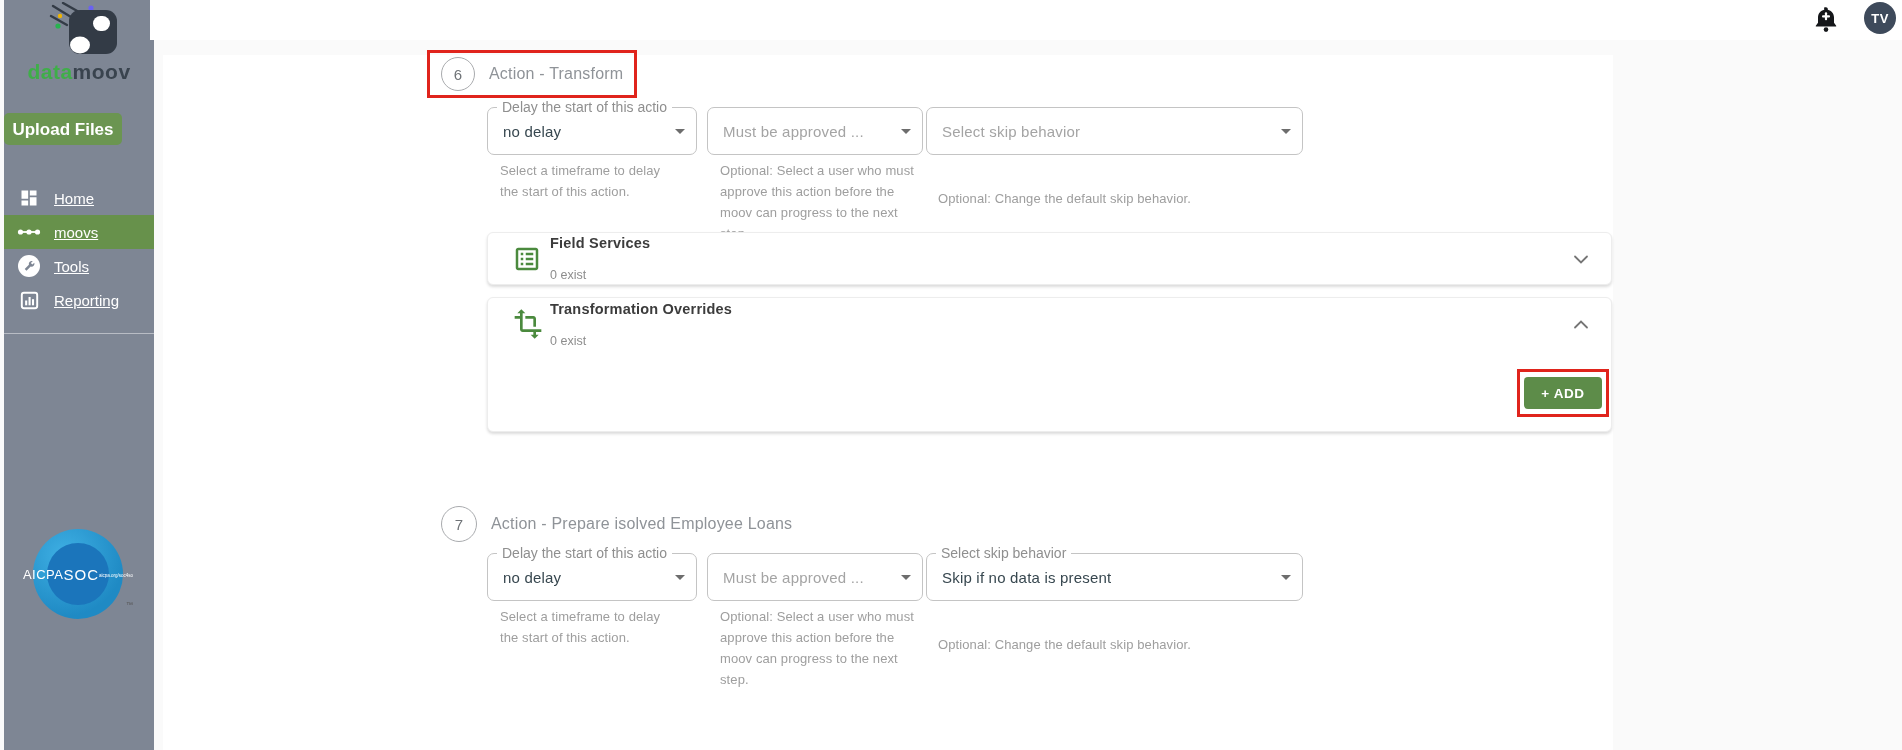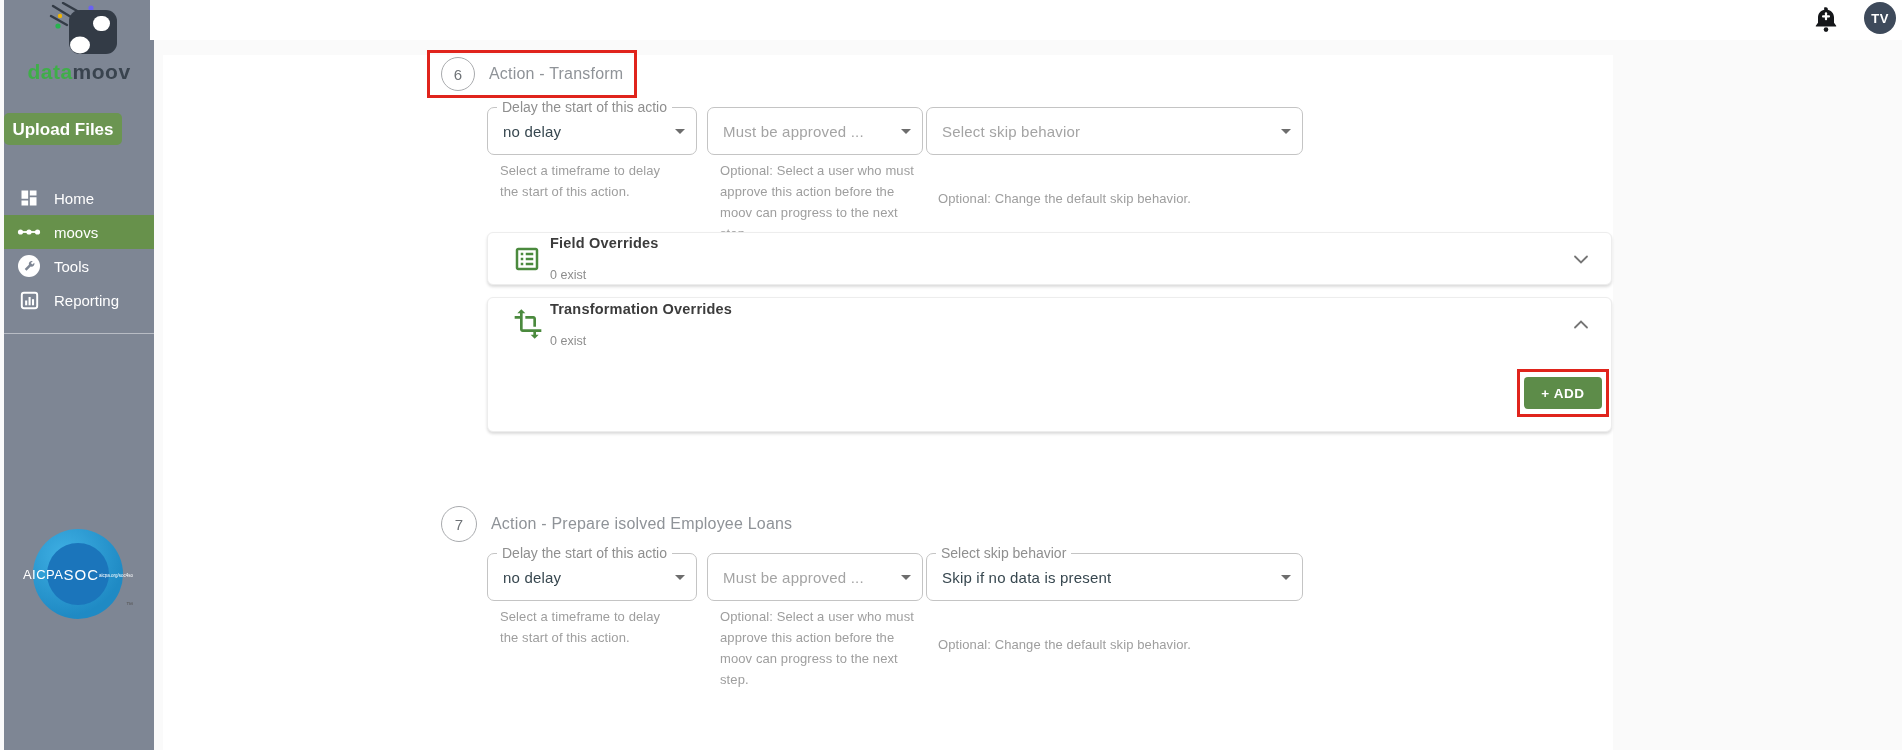--- a/index.html
+++ b/index.html
@@ -10,21 +10,21 @@
   .sidebar{position:absolute;left:4px;top:0;width:150px;height:750px;background:#7e8694;}
   .logo{position:absolute;top:2px;left:0;width:150px;text-align:center;}
   .wordmark{position:absolute;top:60px;left:0;width:150px;text-align:center;
             font-size:21px;font-weight:800;letter-spacing:.5px;}
   .brand-green{color:#3fae49;} .brand-dark{color:#39434e;}
   .upload-btn{position:absolute;top:113px;left:0;width:118px;height:32px;background:#6b9551;
               color:#fff;font-weight:700;font-size:17px;border:none;border-radius:5px;
               line-height:32px;text-align:center;cursor:pointer;}
   .nav{position:absolute;top:181px;left:0;width:150px;}
   .nav-item{display:flex;align-items:center;height:34px;padding-left:13px;gap:13px;
-            color:#fff;font-size:15px;cursor:pointer;}
+            color:#fff;font-size:15px;cursor:pointer;text-decoration:underline;}
   .nav-item.active{background:#67914b;}
   .nav-icon{width:24px;display:flex;justify-content:center;align-items:center;flex:none;}
   .side-divider{position:absolute;top:333px;left:0;width:150px;height:1px;background:rgba(255,255,255,.45);}
   .side-links{position:absolute;top:347px;left:0;width:150px;}
   .side-link{display:flex;align-items:center;height:35px;padding-left:3px;color:#fff;
              font-size:15px;cursor:pointer;white-space:nowrap;}
   .badge-5{display:inline-flex;align-items:center;justify-content:center;min-width:17px;height:17px;
            border-radius:50%;background:#f4515a;color:#fff;font-size:11px;font-weight:700;margin-left:9px;}
   .soc{position:absolute;left:29px;top:529px;width:90px;height:90px;border-radius:50%;
        background:radial-gradient(circle at 35% 30%, #3fb0e4, #1f8ac4 70%);
@@ -200,21 +200,21 @@
   <div class="helper nowrap" style="left:938px;top:160px;">Optional: Change the default skip behavior.</div>
 
   <div class="panel" style="top:232px;height:53px;">
     <div class="panel-header" style="height:51px;">
       <span class="panel-icon">
         <svg width="30" height="30" viewBox="0 0 24 24">
             <path fill="#4b8a3e" d="M19 5v14H5V5h14m0-2H5c-1.1 0-2 .9-2 2v14c0 1.1.9 2 2 2h14c1.1 0 2-.9 2-2V5c0-1.1-.9-2-2-2zm-8 4h6v2h-6V7zm0 4h6v2h-6v-2zm0 4h6v2h-6v-2zM7 7h2v2H7V7zm0 4h2v2H7v-2zm0 4h2v2H7v-2z"></path>
           </svg>
       </span>
       <span class="panel-texts">
-        <span class="panel-title">Field Overrides</span>
+        <span class="panel-title">Field Services</span>
         <span class="panel-sub">0 exist</span>
       </span>
       <span class="chev">
         <svg width="16" height="9" viewBox="0 0 16 9">
             <polyline points="2,1.5 8,7.5 14,1.5" fill="none" stroke="#757575" stroke-width="1.8" stroke-linecap="round"></polyline>
           </svg>
       </span>
     </div>
   </div>
 

